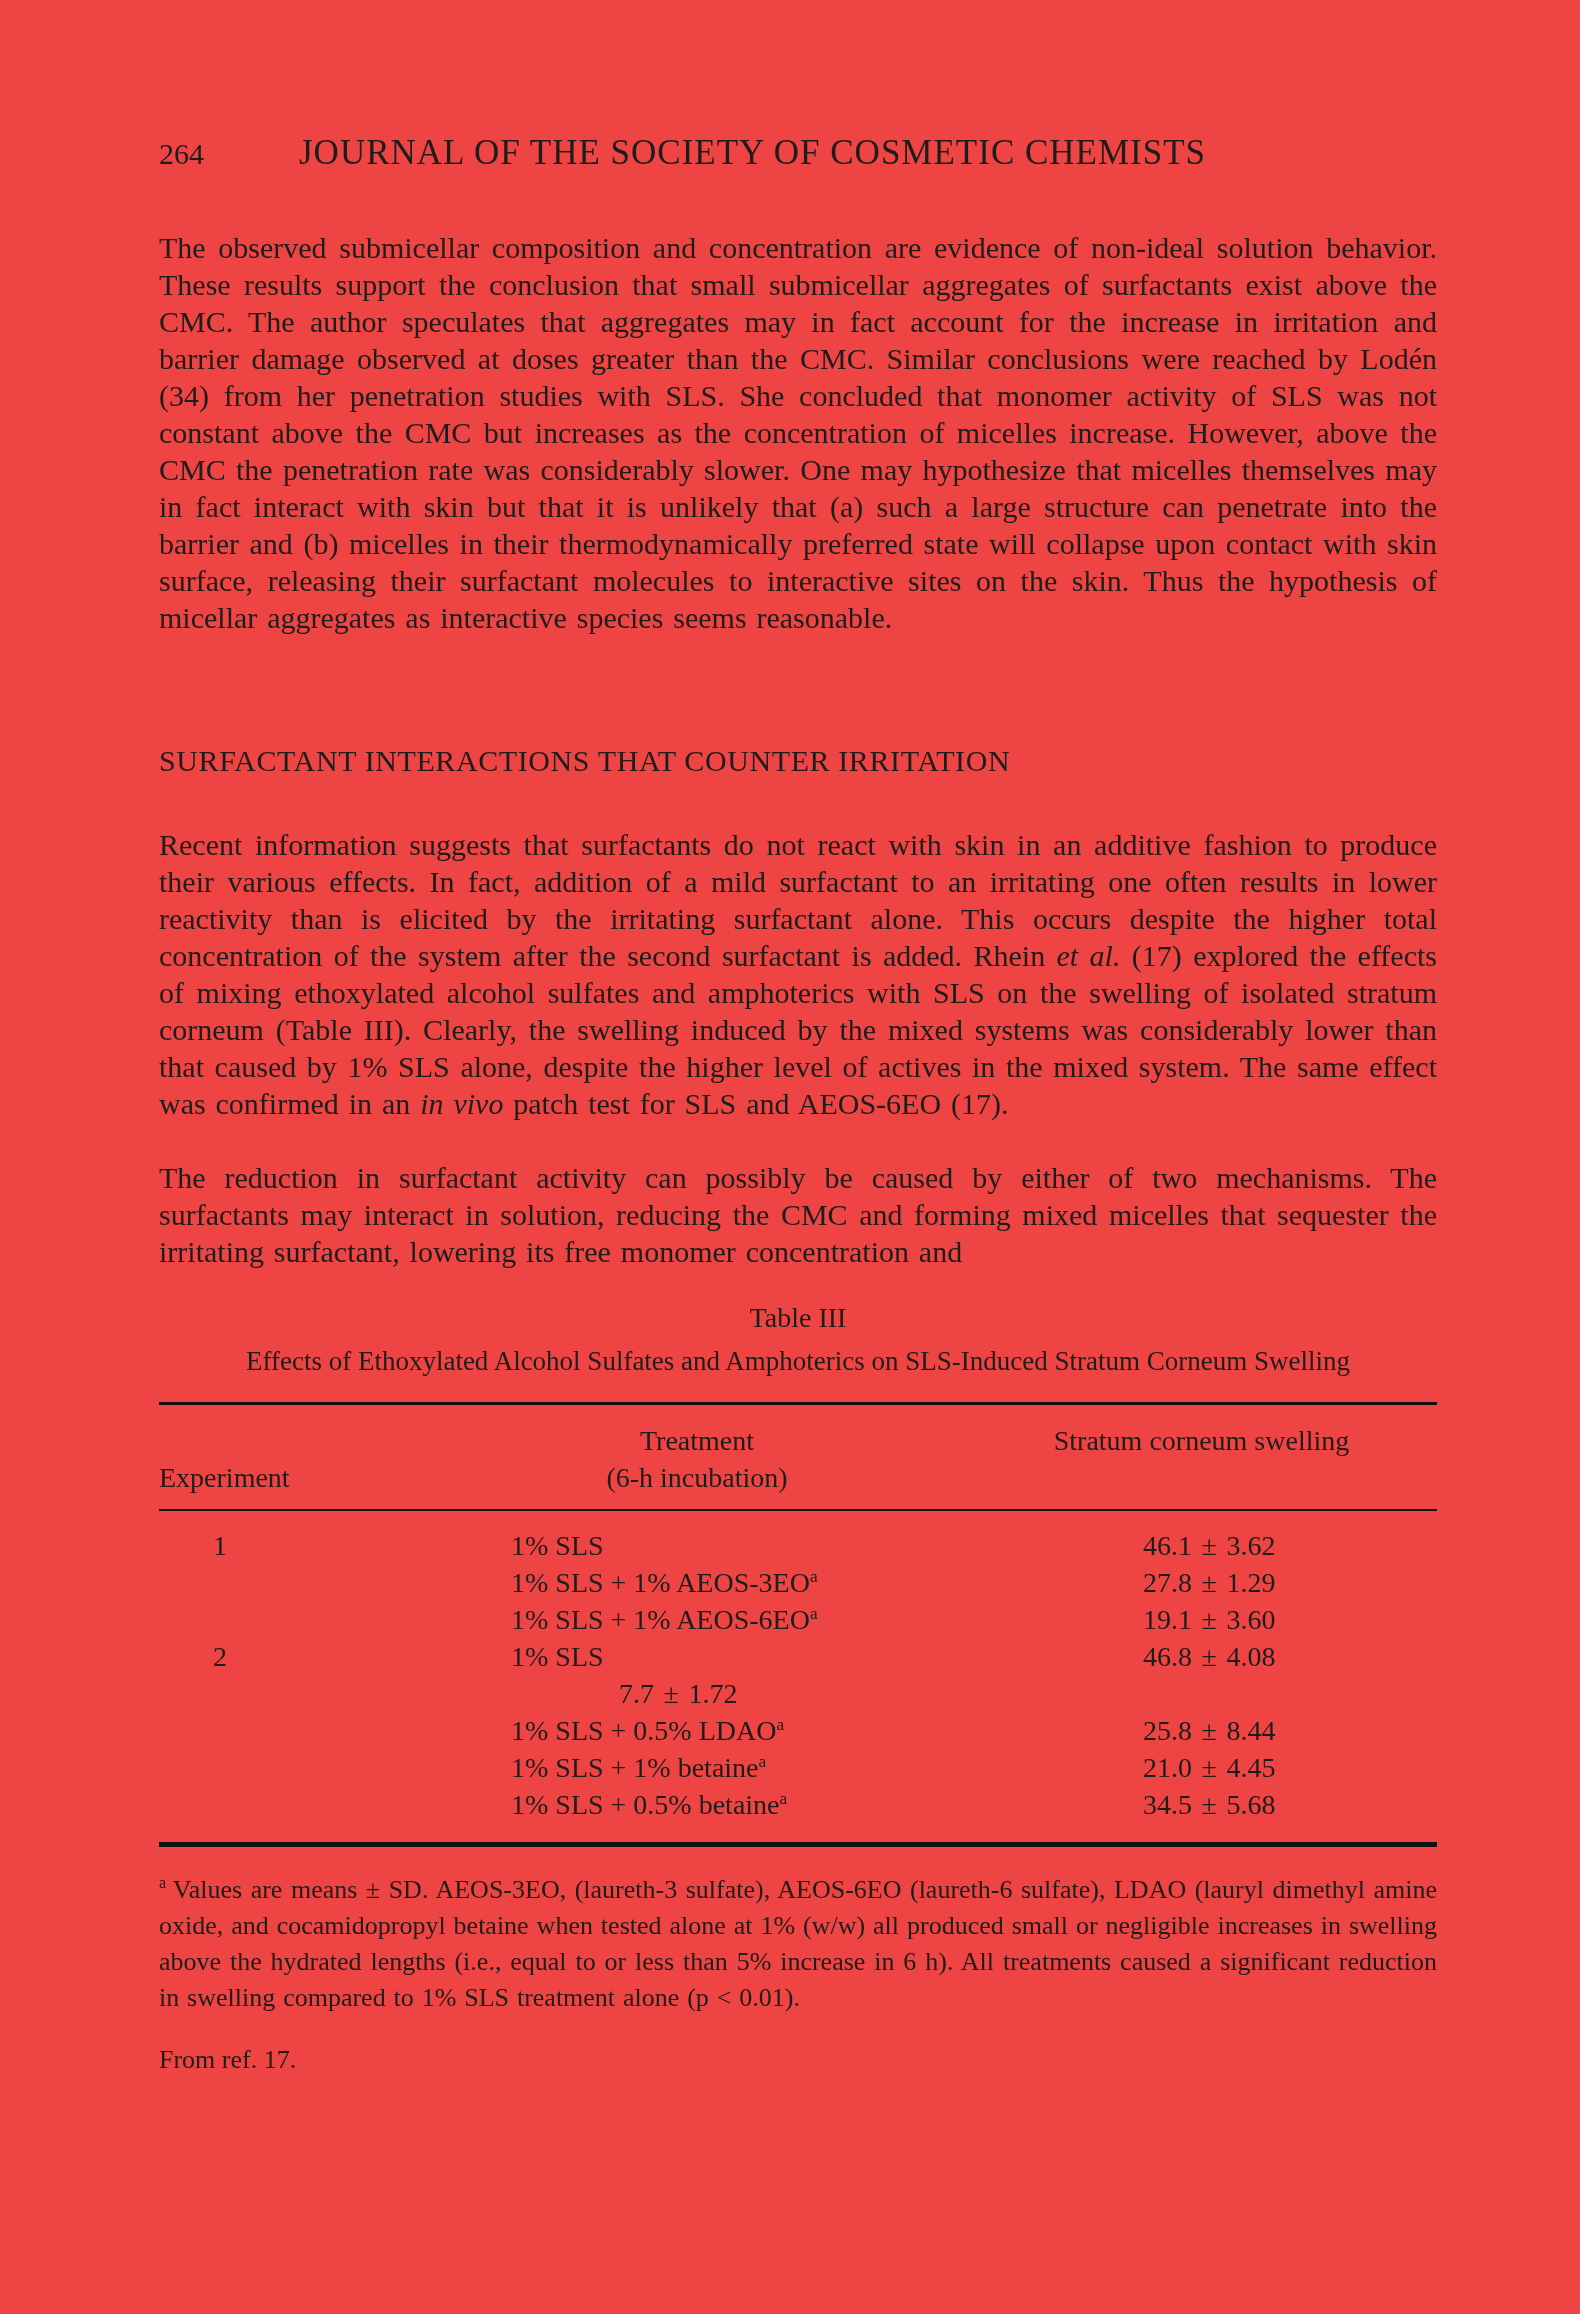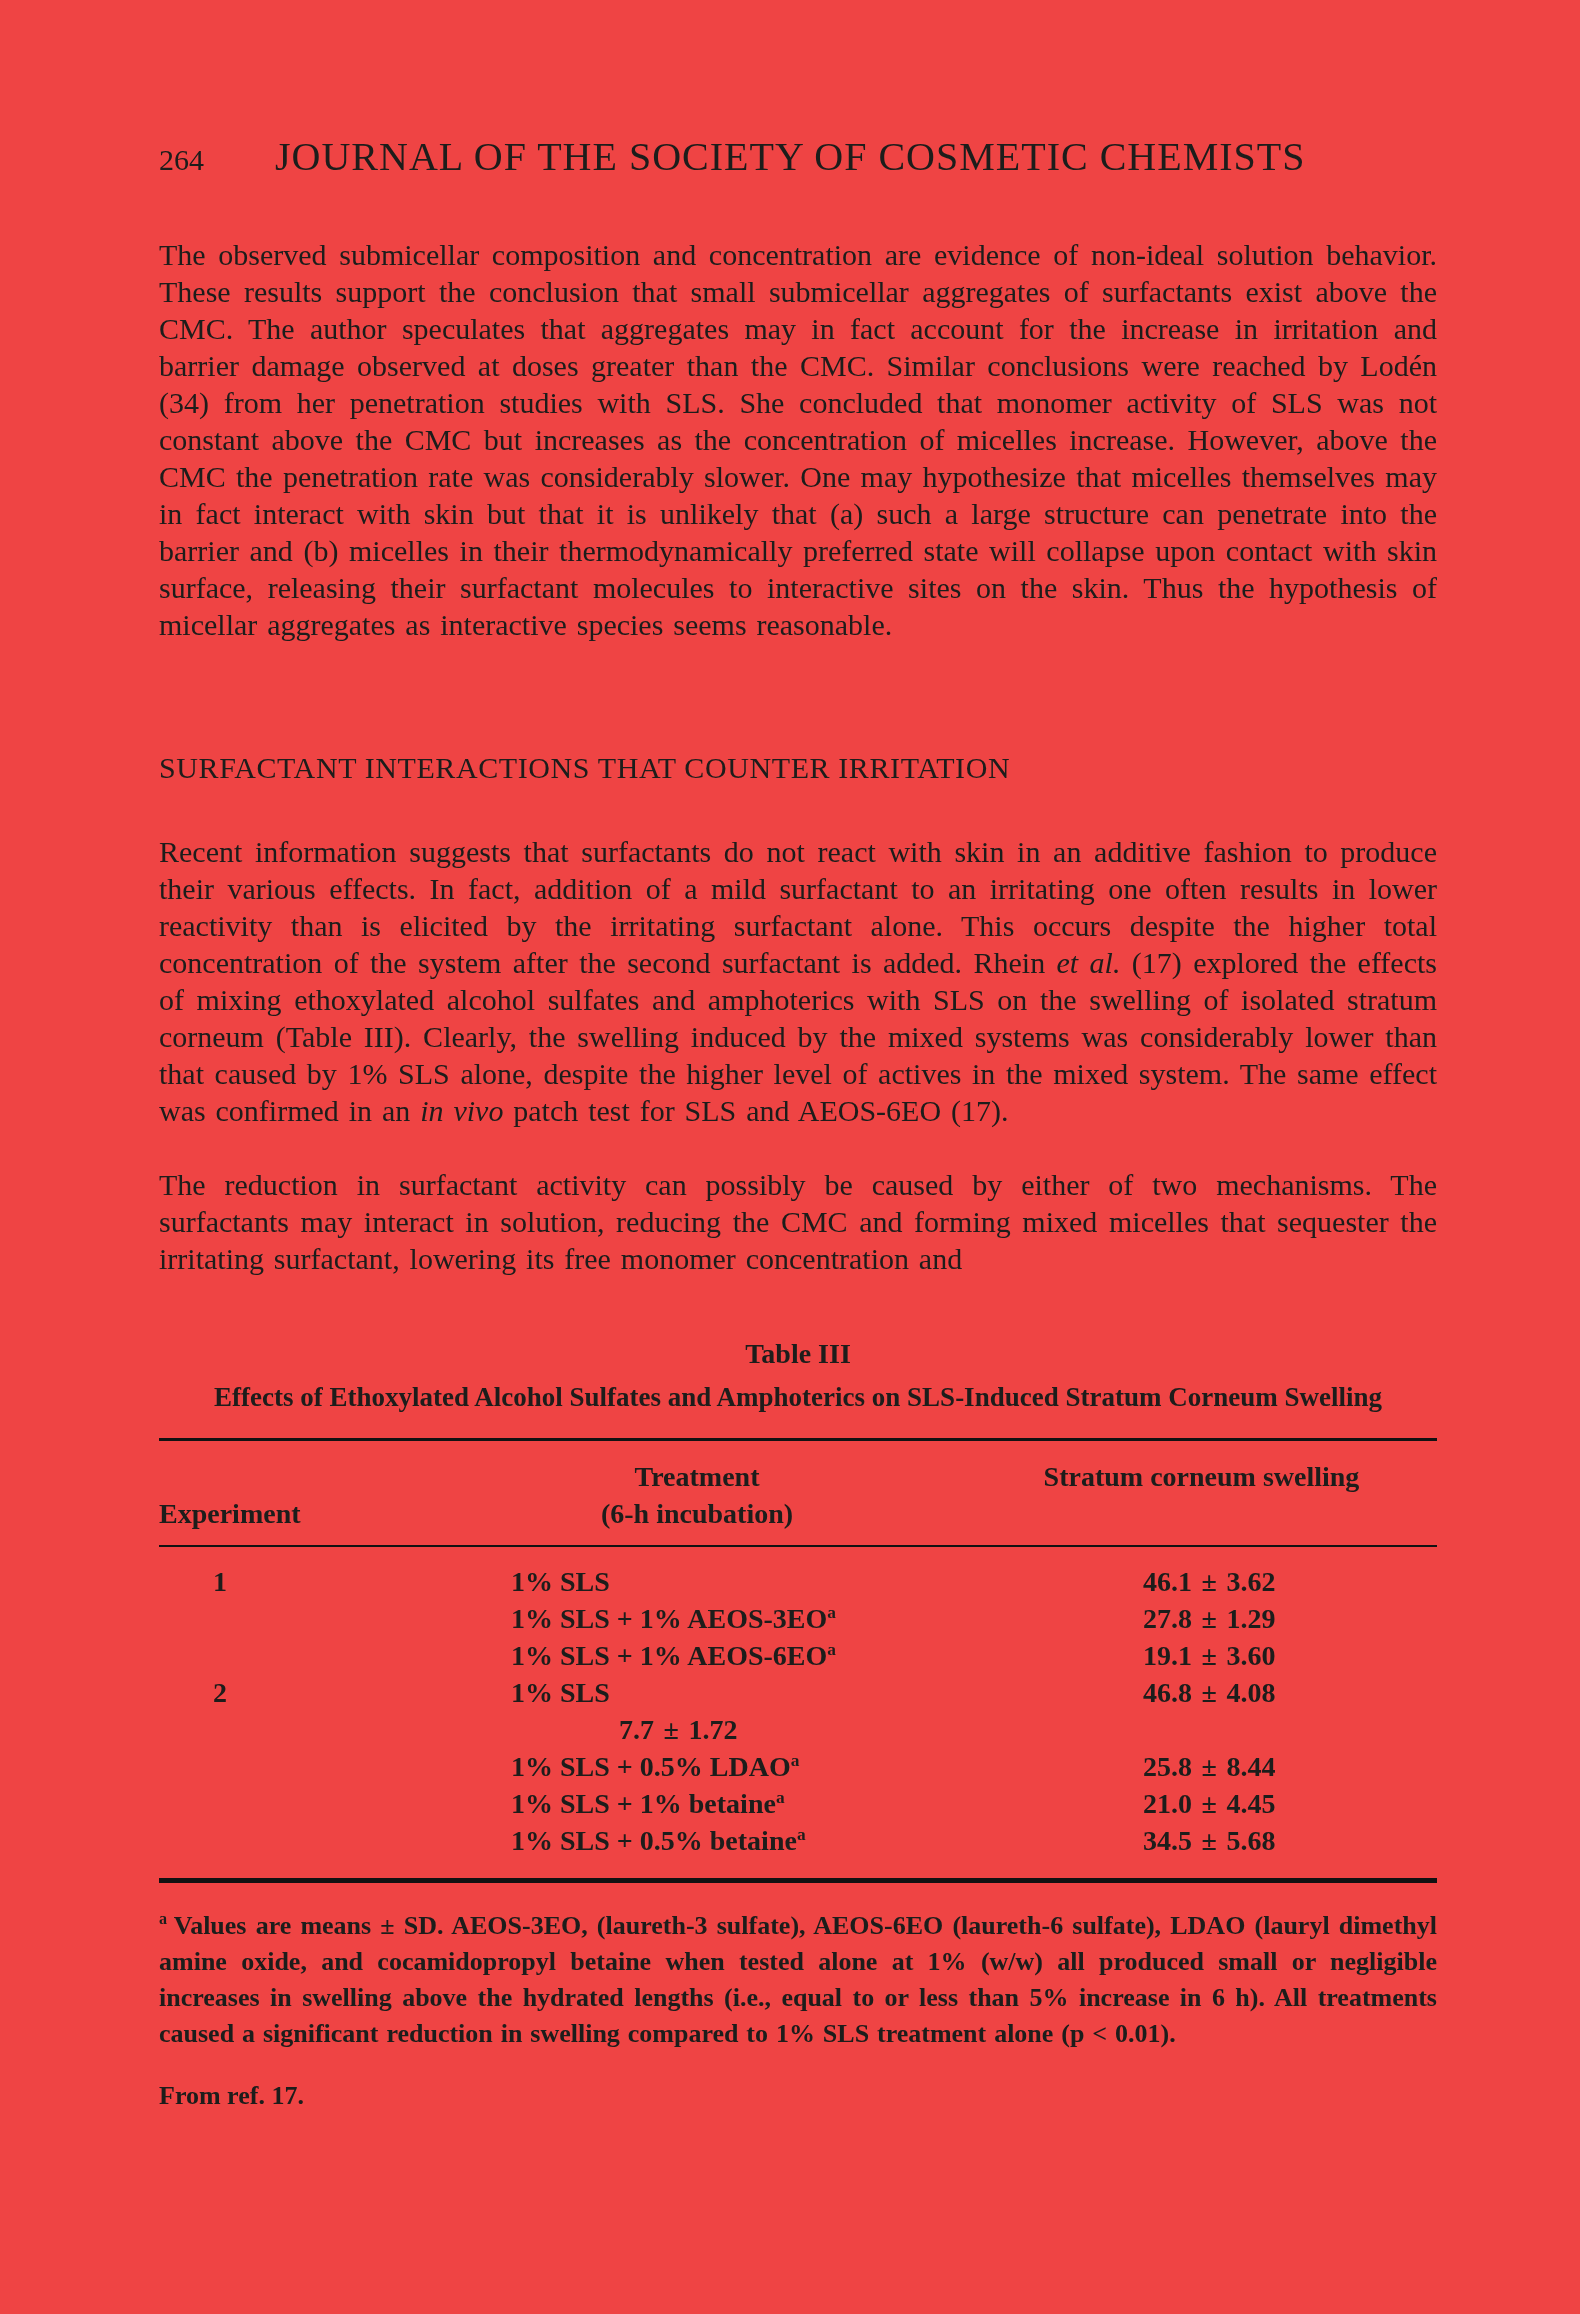--- a/index.html
+++ b/index.html
@@ -11,21 +11,21 @@
     color: #1d1d1b;
     font-family: "Liberation Serif", "DejaVu Serif", serif;
     overflow: hidden;
     box-sizing: border-box;
   }
   .content { margin-left: 159px; width: 1278px; }
 
   
   .runhead { display: flex; align-items: baseline; padding-top: 133px; }
   .page-num { font-size: 30px; }
-  .journal-title { font-size: 40px; letter-spacing: 1px; margin-left: 71px; white-space: nowrap; }
+  .journal-title { font-size: 35px; letter-spacing: 1px; margin-left: 95px; white-space: nowrap; }
 
   
   .para {
     font-size: 30px;
     line-height: 37px;
     text-align: justify;
     word-spacing: 2.4px;
     margin: 0;
   }
   .p1 { margin-top: 56px; }
@@ -33,21 +33,21 @@
   .p3 { margin-top: 37px; }
   .it { font-style: italic; }
 
   .heading {
     margin-top: 108px;
     font-size: 30px;
     letter-spacing: 0.6px;
   }
 
   
-  .table-block { margin-top: 61px; font-weight: bold; }
+  .table-block { margin-top: 32px; }
   .tbl-title { text-align: center; font-size: 28px; }
   .tbl-caption { text-align: center; font-size: 27px; margin-top: 11.5px; }
   .tbl { margin-top: 25px; border-top: 3.8px solid #121212; }
   .thead {
     display: grid;
     grid-template-columns: 269px 538px 471px;
     padding: 17.3px 0 13.4px 0;
     border-bottom: 2.9px solid #121212;
   }
   .th { font-size: 28px; line-height: 37px; }

